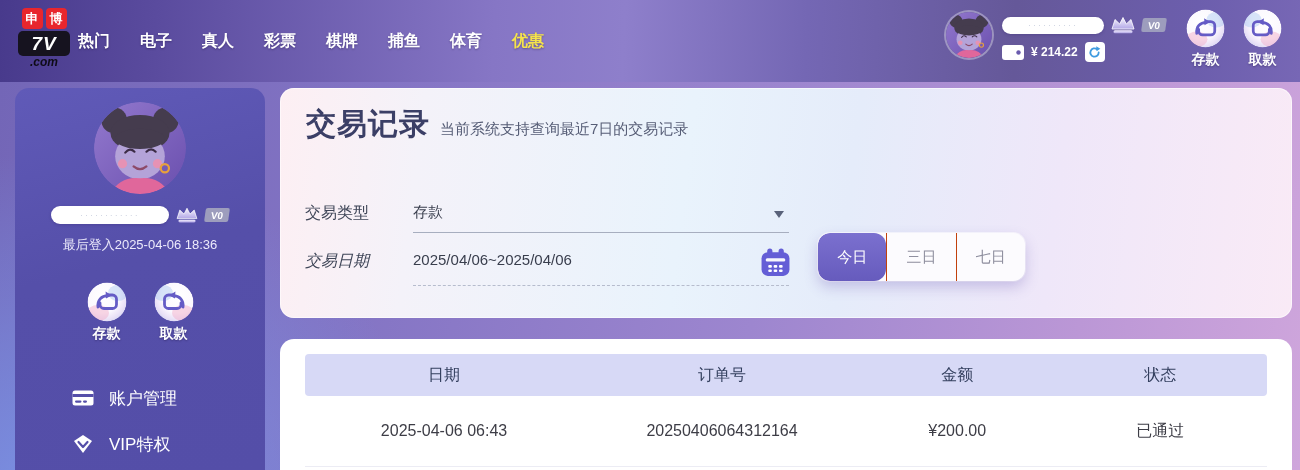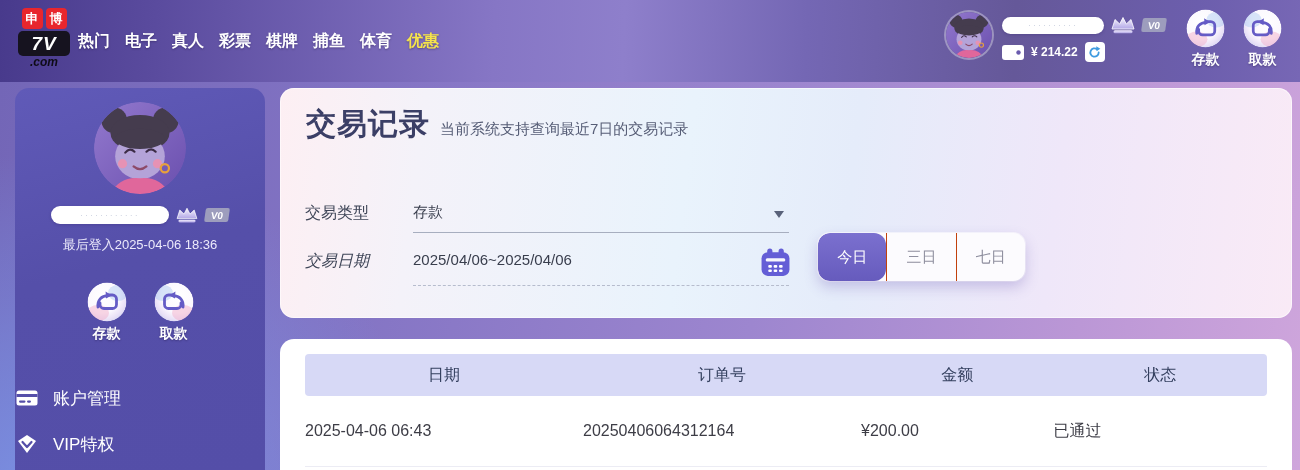--- a/index.html
+++ b/index.html
@@ -15,21 +15,21 @@
     position: absolute; left:0; top:0; width:100%; height:82px;
     background: linear-gradient(92deg,#483a8c 0%,#5a4b9e 12%,#8676c5 38%,#8e7fcb 48%,#7467b4 62%,#655899 78%,#6c5ead 92%,#7767b5 100%);
     z-index: 5;
   }
   .logo { position:absolute; left:18px; top:8px; width:52px; text-align:center; cursor:pointer; }
   .logo-badges { display:flex; gap:3px; justify-content:center; }
   .logo-badge { width:21px; height:21px; background:#e8262d; border-radius:4px; color:#fff; font-size:13px; font-weight:bold; line-height:21px; }
   .logo-name { margin-top:2px; background:#16131f; color:#fff; border-radius:5px; font-size:19px; font-weight:bold; font-style:italic; line-height:25px; letter-spacing:1px; }
   .logo-tld { color:#0e0b16; font-weight:bold; font-style:italic; font-size:12px; line-height:13px; }
 
-  .main-nav { position:absolute; left:78px; top:0; height:82px; display:flex; align-items:center; gap:15px; }
+  .main-nav { position:absolute; left:78px; top:0; height:82px; display:flex; align-items:center; gap:30px; }
   .nav-item { color:#fff; font-size:16px; font-weight:bold; text-shadow:0 1px 2px rgba(20,10,50,.35); cursor:pointer; white-space:nowrap; }
   .nav-item.active { color:#f5e34c; }
 
   .user-cluster { position:absolute; left:946px; top:12px; display:flex; gap:10px; }
   .avatar { border-radius:50%; overflow:hidden; flex:none; }
   .avatar.small { width:46px; height:46px; box-shadow:0 0 0 2px rgba(255,255,255,.35); cursor:pointer; }
   .user-info { display:flex; flex-direction:column; gap:7px; padding-top:3px; }
   .user-top { display:flex; align-items:center; gap:6px; }
   .redact-pill { background:#fff; border-radius:9px; box-shadow:0 1px 3px rgba(50,35,110,.3); color:#ccd2e0; font-size:9px; letter-spacing:2px; text-align:center; overflow:hidden; }
   .redact-pill.h { width:102px; height:17px; line-height:17px; }
@@ -56,21 +56,21 @@
     position:absolute; left:15px; top:6px; width:250px; bottom:0;
     background: linear-gradient(165deg,#605ab8 0%,#554fa9 45%,#544ea8 100%);
     border-radius:14px 14px 0 0;
     display:flex; flex-direction:column; align-items:center; color:#fff;
   }
   .avatar.big { width:92px; height:92px; margin-top:14px; }
   .side-user { margin-top:12px; display:flex; align-items:center; gap:6px; }
   .redact-pill.s { width:118px; height:18px; line-height:18px; }
   .last-login { margin-top:12px; font-size:13px; color:#eceafb; }
   .side-actions { margin-top:28px; display:flex; gap:27px; }
-  .menu { margin-top:36px; width:100%; display:flex; flex-direction:column; gap:8px; }
+  .menu { margin-top:36px; width:100%; padding-left:56px; display:flex; flex-direction:column; gap:8px; }
   .menu-item { display:flex; align-items:center; gap:14px; height:38px; font-size:17px; cursor:pointer; color:#fff; }
   .menu-icon { width:24px; display:flex; justify-content:center; }
 
   
   .content { position:absolute; left:280px; right:8px; top:6px; bottom:0; }
   .panel-filter {
     position:relative; height:230px; border-radius:14px;
     background: linear-gradient(97deg,#fdeff3 0%,#f4f2f9 14%,#e9f3fc 40%,#e5ecfa 56%,#efe7f9 76%,#f9eaf6 100%);
     box-shadow: inset 0 0 0 1px rgba(255,255,255,.55);
   }
@@ -94,21 +94,21 @@
     box-shadow: 0 6px 14px rgba(105,85,180,.30), 0 0 0 1px rgba(255,255,255,.75);
   }
   .range-btn { flex:1; display:flex; align-items:center; justify-content:center; font-size:15px; color:#8f8f9f; cursor:pointer; border-left:1px solid #c2410c; }
   .range-btn:first-child { border-left:none; }
   .range-btn.active { background:linear-gradient(180deg,#7b70cf,#665bbd); color:#fff; border-radius:12px; }
 
   .panel-table { position:absolute; left:0; right:0; top:251px; bottom:0; background:#fff; border-radius:14px 14px 0 0; }
   .thead { position:absolute; left:25px; right:25px; top:15px; height:42px; background:#d7d9f6; border-radius:4px; display:flex; align-items:center; }
   .th { font-size:16px; color:#333f5e; text-align:center; }
   .trow { position:absolute; left:25px; right:25px; top:57px; height:71px; display:flex; align-items:center; border-bottom:1px solid #ececf4; }
-  .td { font-size:16px; color:#3d3d46; }
+  .td { font-size:16px; color:#3d3d46; text-align:center; }
   .c1 { width:28.9%; } .c2 { width:28.9%; } .c3 { width:20%; } .c4 { width:22.2%; }
 
   .hidden-defs { position:absolute; width:0; height:0; overflow:hidden; }
 </style>
 </head>
 <body>
 
 <svg class="hidden-defs" aria-hidden="true">
   <defs>
     <radialGradient id="gQa" cx="38%" cy="35%" r="75%">

